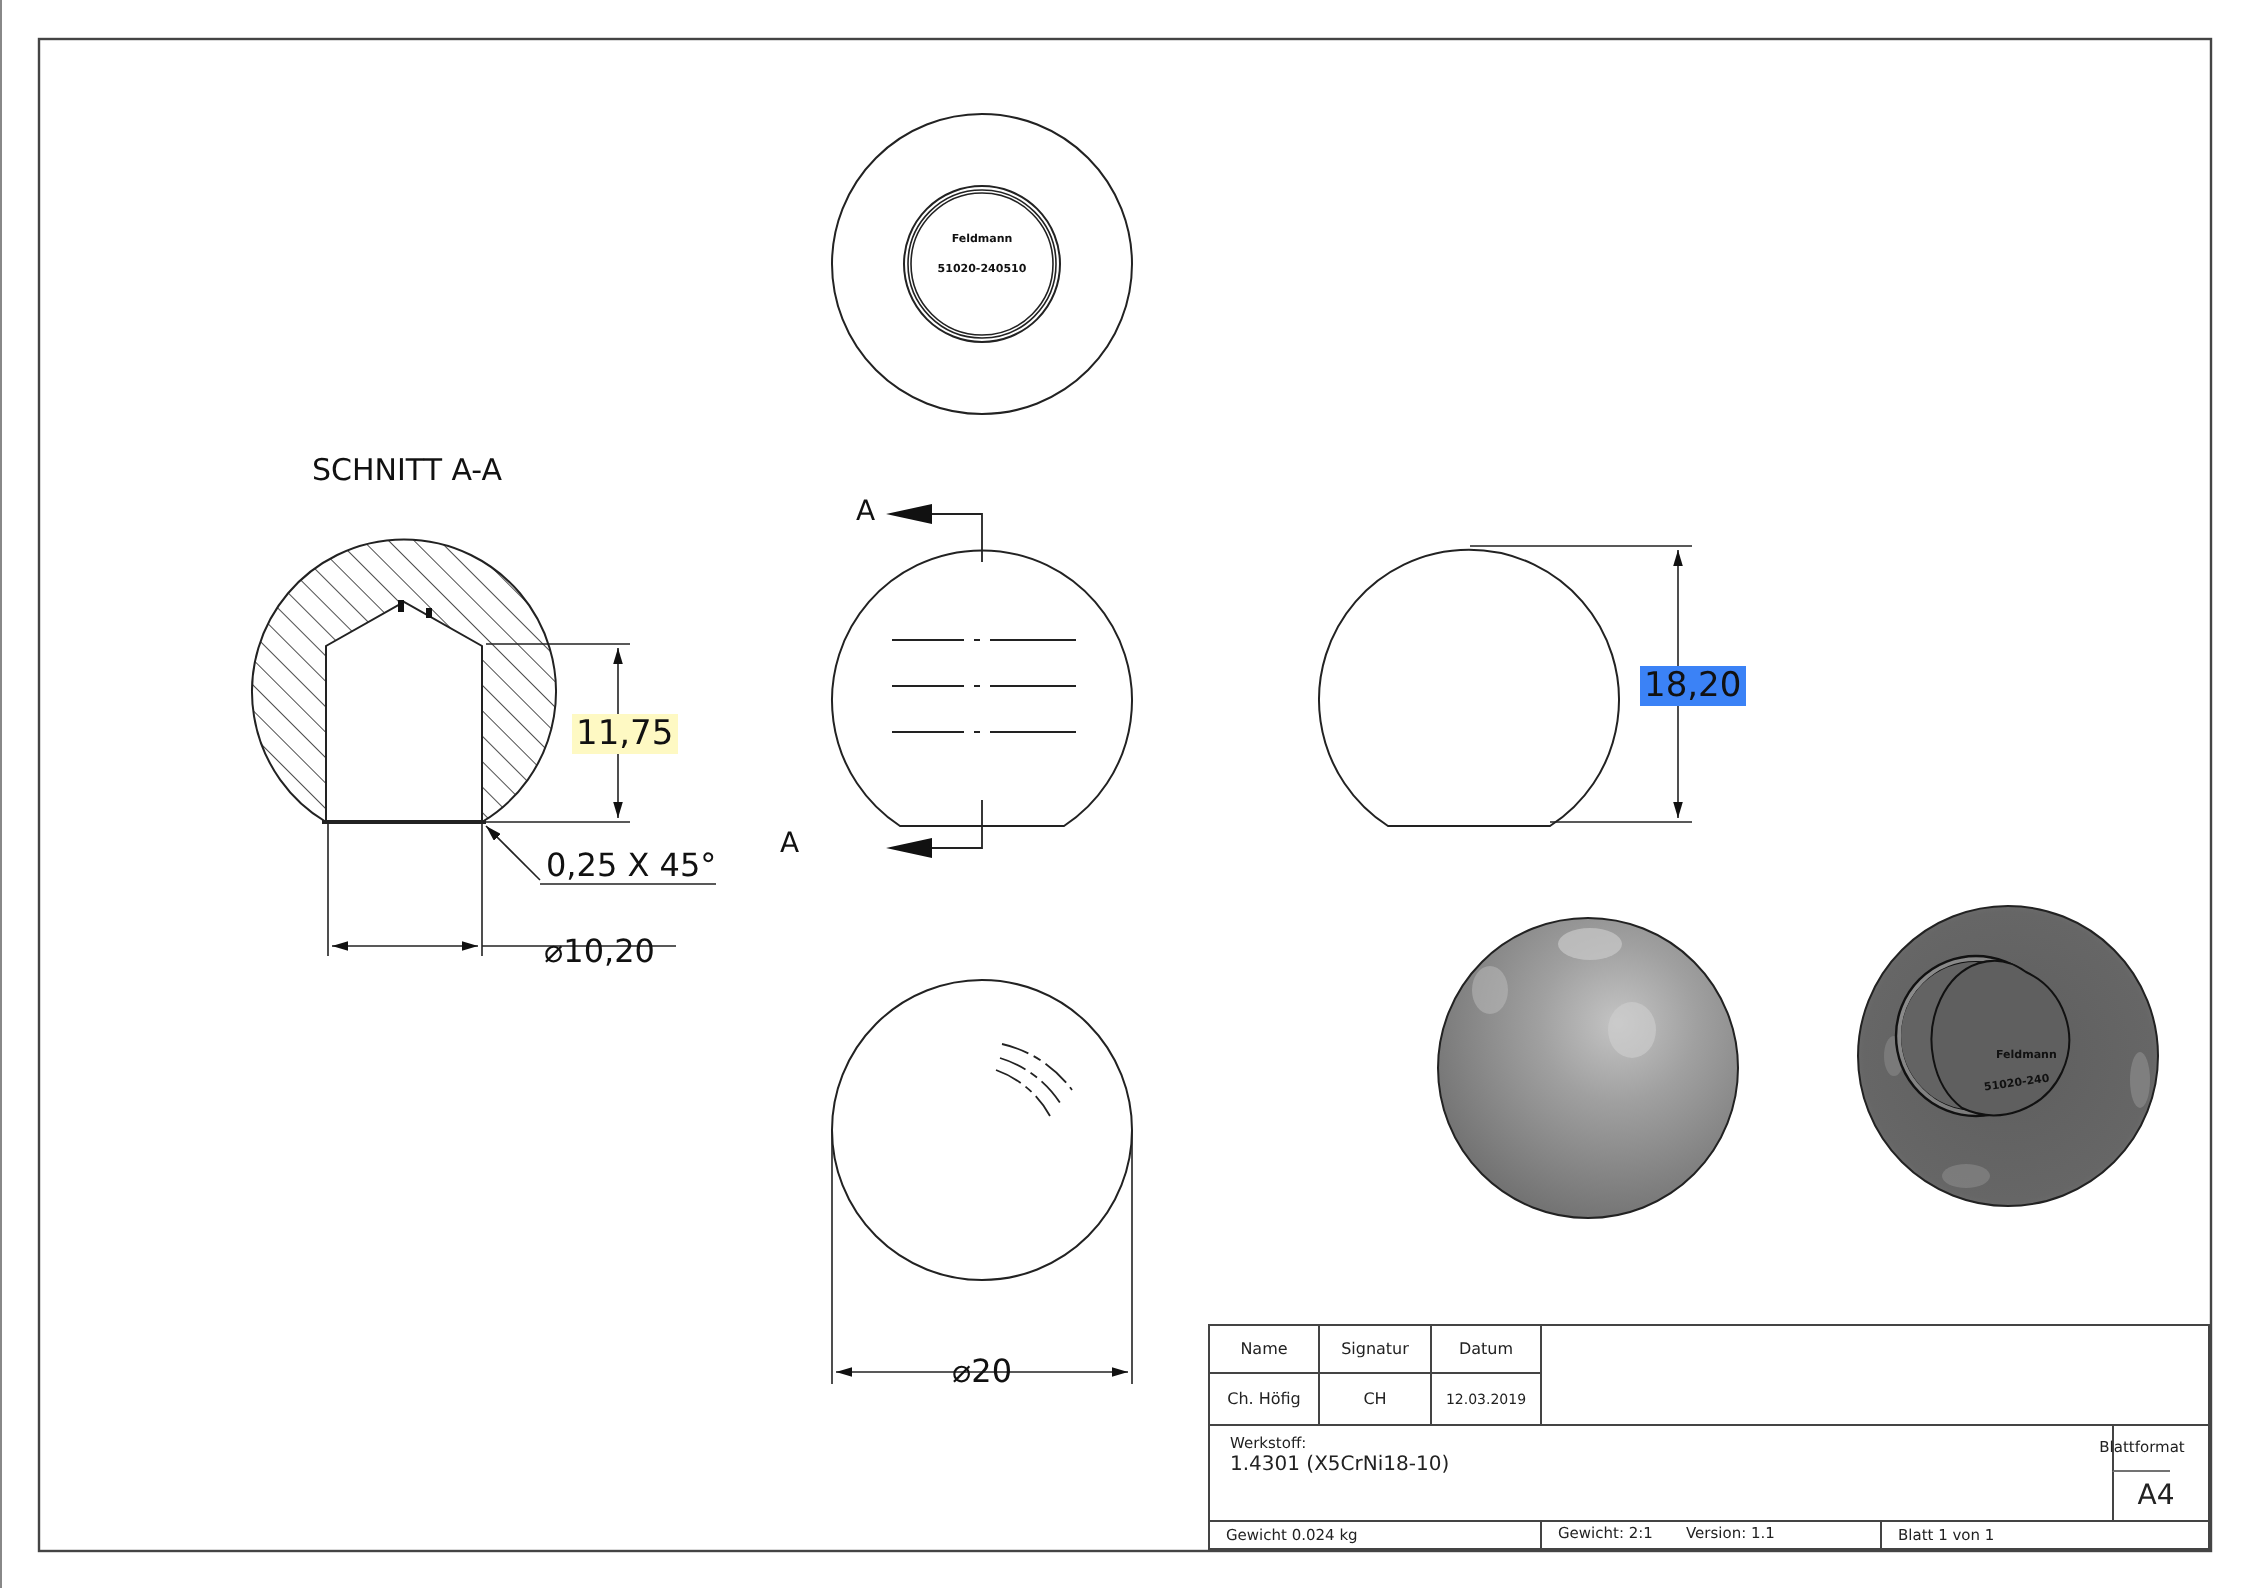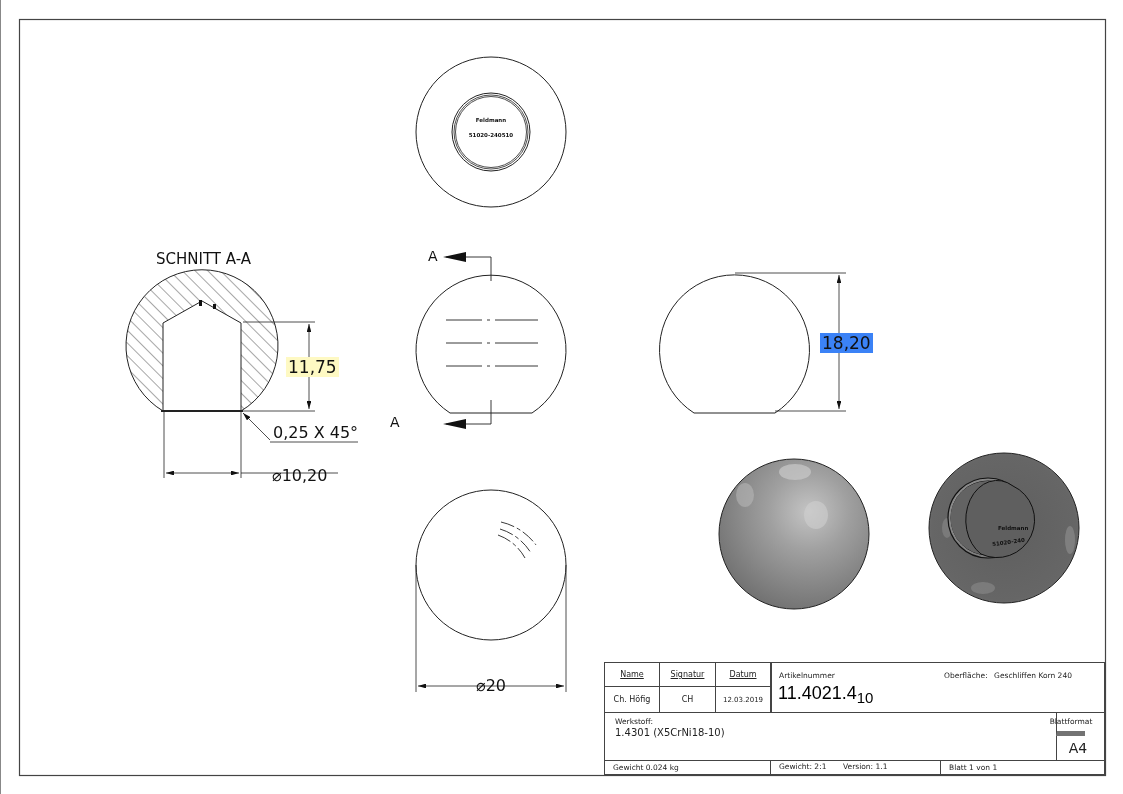--- a/index.html
+++ b/index.html
@@ -4,21 +4,21 @@
 <style>
   html, body { margin: 0; padding: 0; background: #ffffff; }
   body { width: 1123px; height: 794px; position: relative; overflow: hidden;
          font-family: "DejaVu Sans", sans-serif; color: #111; }
   .left-edge { position: absolute; left: 0; top: 0; width: 1px; height: 794px; background: #888; }
   svg.drawing { position: absolute; left: 0; top: 0; }
   .tb { position: absolute; left: 604px; top: 662px; width: 501px; height: 113px;
         border: 1px solid #444; box-sizing: border-box; font-size: 8px; color: #222; }
   .tb .cell { position: absolute; box-sizing: border-box; }
   .tb .v { border-right: 1px solid #444; }
-  .tb .h { border-bottom: 1px solid #444; text-decoration: underline; }
+  .tb .h { border-bottom: 1px solid #444; }
   .tb .c { display: flex; align-items: center; justify-content: center; }
   .tb .l { display: flex; align-items: center; padding-left: 8px; }
 </style>
 </head>
 <body>
 
 <div class="left-edge"></div>
 
 <svg class="drawing" width="1123" height="794" viewBox="0 0 1123 794">
   <defs>
@@ -122,21 +122,21 @@
     <circle cx="988" cy="518" r="40" fill="url(#boreGrad)" stroke="#111" stroke-width="1.2"></circle>
     <circle cx="988" cy="518" r="37" fill="none" stroke="#111" stroke-width="1"></circle>
     <path d="M988,481 A38,38 0 0 1 987,555 A34,34 0 0 1 988,481 Z" fill="#636363"></path>
     <path d="M1013,486 A37,37 0 0 1 981,554 A30,38 0 0 1 1013,486 Z" fill="#5f5f5f" stroke="#111" stroke-width="1"></path>
   </g>
 </svg>
 
 <div style="position:absolute; left:461px; top:117px; width:60px; text-align:center; font-size:5.5px; font-weight:bold;">Feldmann</div>
 <div style="position:absolute; left:456px; top:132px; width:70px; text-align:center; font-size:5.5px; font-weight:bold;">51020-240510</div>
 
-<div style="position:absolute; left:156px; top:250px; font-size:15px;">SCHNITT A-A</div>
+<div style="position:absolute; left:156px; top:226px; font-size:15px;">SCHNITT A-A</div>
 <div style="position:absolute; left:286px; top:357px; font-size:17px; background:#fef9c3; padding:0 2px;">11,75</div>
 <div style="position:absolute; left:273px; top:423px; font-size:16px;text-align:right;">0,25 X 45°</div>
 <div style="position:absolute; left:272px; top:466px; font-size:16px;">⌀10,20</div>
 
 <div style="position:absolute; left:428px; top:248px; font-size:14px;">A</div>
 <div style="position:absolute; left:390px; top:414px; font-size:14px;">A</div>
 
 <div style="position:absolute; left:820px; top:333px; font-size:17px; background:#3b82f6; padding:0 2px;">18,20</div>
 
 <div style="position:absolute; left:476px; top:676px; font-size:16px;">⌀20</div>
@@ -147,37 +147,27 @@
 <div class="tb">
 
   <div class="cell c v h" style="left:0; top:0; width:55px; height:24px;">Name</div>
   <div class="cell c v h" style="left:55px; top:0; width:56px; height:24px;">Signatur</div>
   <div class="cell c v h" style="left:111px; top:0; width:55px; height:24px;">Datum</div>
 
   <div class="cell c v" style="left:0; top:24px; width:55px; height:25px;">Ch. Höfig</div>
   <div class="cell c v" style="left:55px; top:24px; width:56px; height:25px;">CH</div>
   <div class="cell c v" style="left:111px; top:24px; width:55px; height:25px; font-size:7px;">12.03.2019</div>
 
-  <div class="cell" style="left:166px; top:0; width:333px; height:49px; border-left:1px solid #444;">
-    <div style="position:absolute; left:7px; top:8px; font-size:7.5px;">Artikelnummer</div>
-    <div style="position:absolute; left:6px; top:20px; font-size:18px; color:#000; font-family:'Liberation Sans', sans-serif;">
-      <span>11.4021.4</span><span style="font-size:15px; position:relative; top:4px;">10</span>
-    </div>
-    <div style="position:absolute; left:172px; top:8px; font-size:7.5px;">
-      <span>Oberfläche:</span>
-      <span style="margin-left:4px;">Geschliffen Korn 240</span>
-    </div>
-  </div>
 
   <div class="cell" style="left:0; top:49px; width:499px; height:0; border-top:1px solid #444;"></div>
 
   <div style="position:absolute; left:10px; top:54px; font-size:7.5px;">Werkstoff:</div>
   <div style="position:absolute; left:10px; top:64px; font-size:10px;">1.4301 (X5CrNi18-10)</div>
 
-  <div class="cell c" style="left:451px; top:49px; width:29px; height:24px; border-left:1px solid #444; border-bottom:5px solid #737373; font-size:7.5px;">Blattformat</div>
+  <div class="cell c" style="left:451px; top:49px; width:29px; height:24px; border-left:1px solid #444; border-bottom:1px solid #737373; font-size:7.5px;">Blattformat</div>
   <div class="cell c" style="left:451px; top:73px; width:43px; height:24px; border-left:1px solid #444; font-size:14px; color:#222;text-align:right;">A4</div>
 
   <div class="cell" style="left:0; top:97px; width:499px; height:0; border-top:1px solid #444;"></div>
   <div class="cell l v" style="left:0; top:97px; width:166px; height:14px; font-size:7.5px;">Gewicht 0.024 kg</div>
   <div class="cell" style="left:166px; top:97px; width:170px; height:14px; border-right:1px solid #444; font-size:7.5px;">
     <span style="position:absolute; left:8px; top:2px;">Gewicht: 2:1</span>
     <span style="position:absolute; left:72px; top:2px;">Version: 1.1</span>
   </div>
   <div class="cell l" style="left:336px; top:97px; width:163px; height:14px; font-size:7.5px;">Blatt 1 von 1</div>
 </div>

